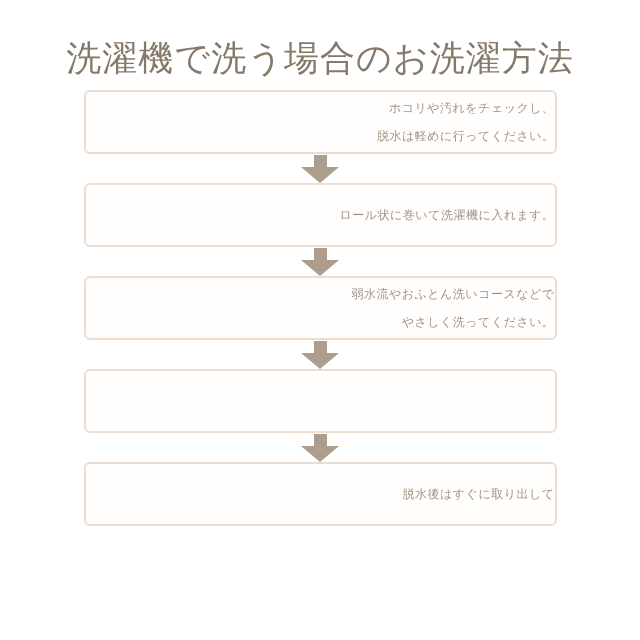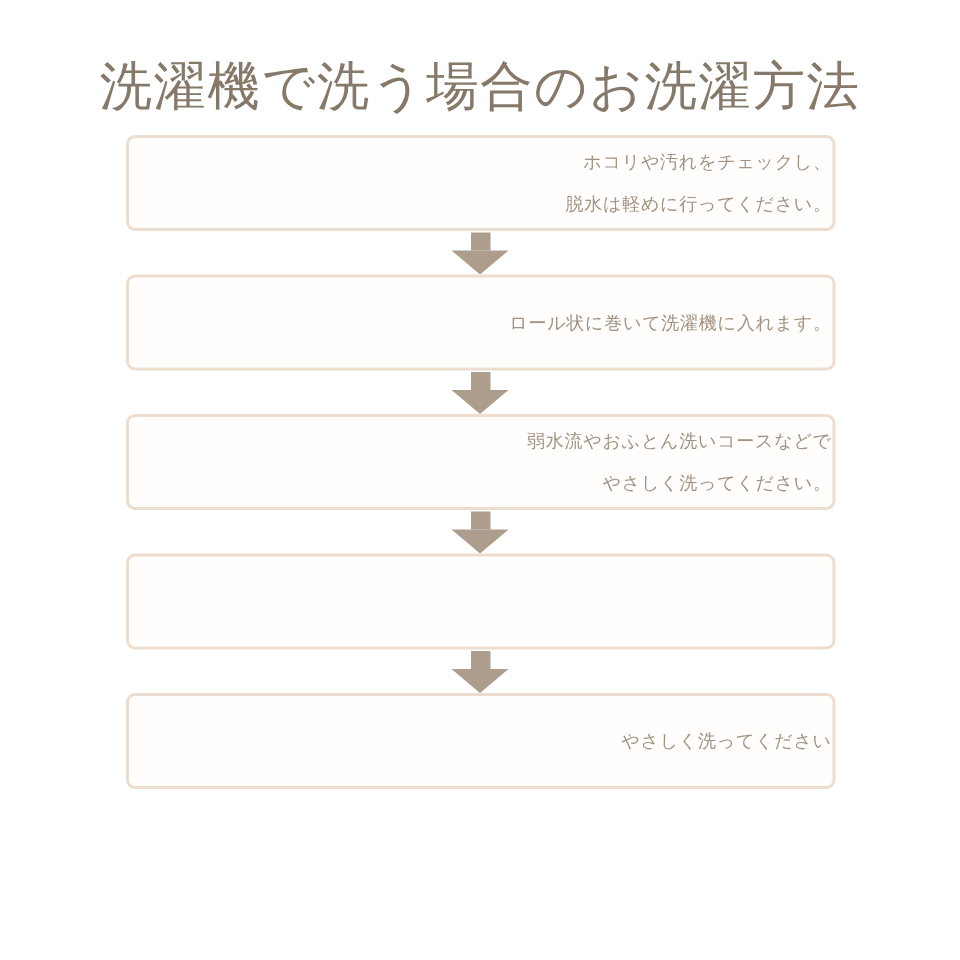--- a/index.html
+++ b/index.html
@@ -114,17 +114,17 @@
 
     <div class="box">
     </div>
 
     <div class="arrow">
       <span class="stem"></span>
       <span class="head"></span>
     </div>
 
     <div class="box">
-      <span>やさしく洗ってください</span>
+      <span>脱水後はすぐに取り出して</span>
     </div>
 
   </div>
 </div>
 
 </body></html>

